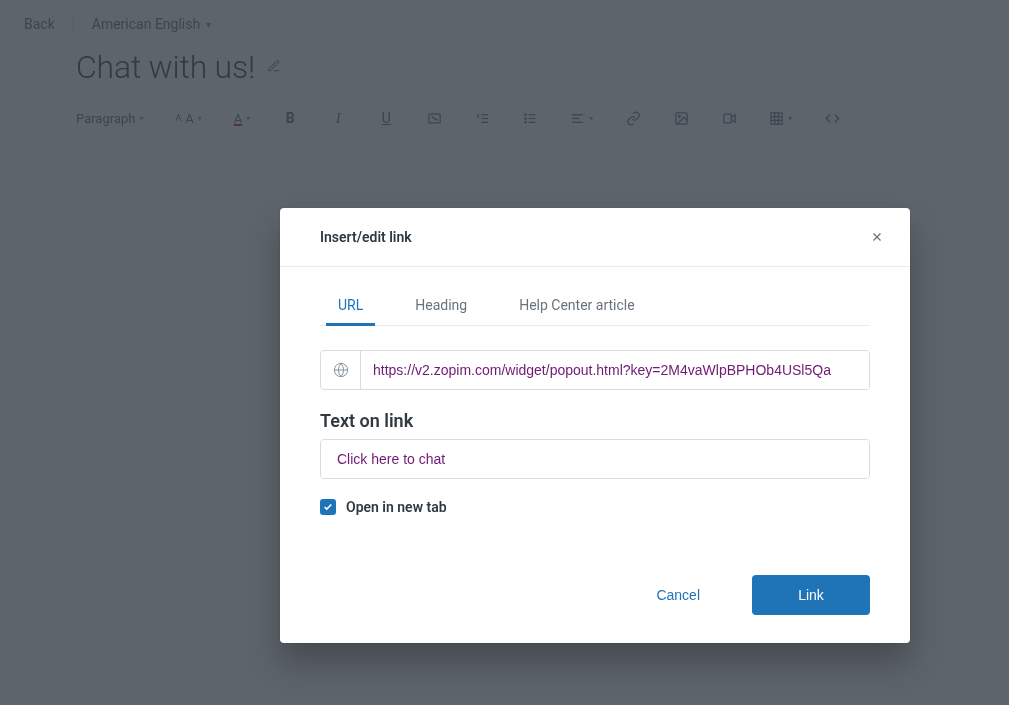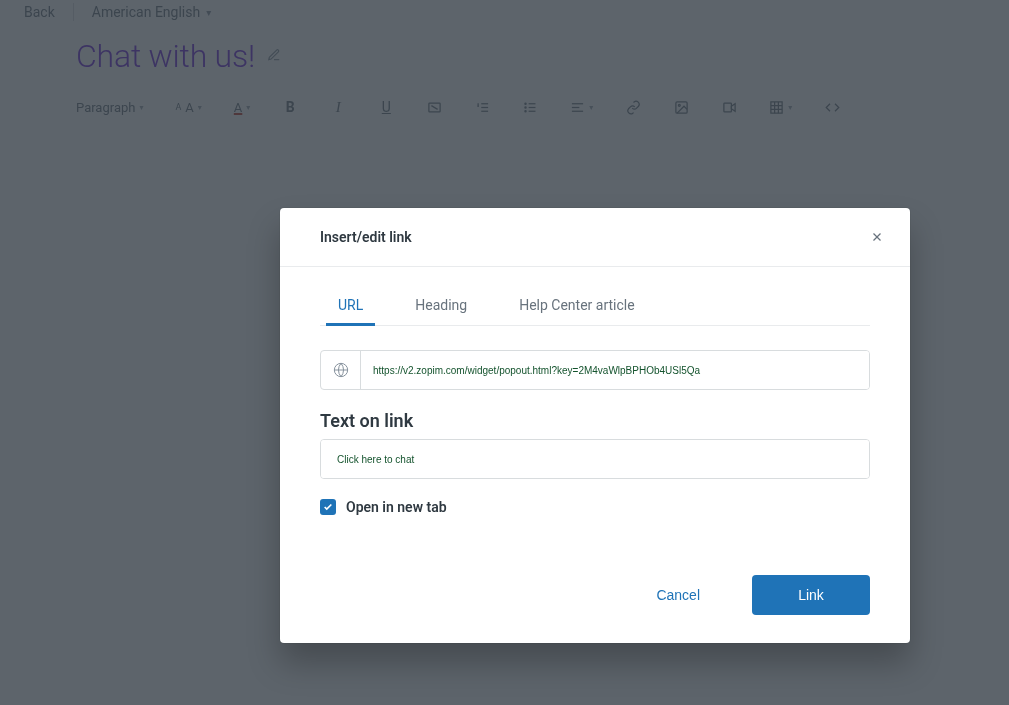--- a/index.html
+++ b/index.html
@@ -6,35 +6,35 @@
   html, body { width: 1009px; height: 705px; font-family: -apple-system, BlinkMacSystemFont, "Segoe UI", Roboto, Helvetica, Arial, sans-serif; }
   body { background: #fff; position: relative; overflow: hidden; }
 
   
   .page {
     position: absolute; inset: 0;
     background: #fff;
     padding: 0 0 0 0;
   }
   .topnav {
-    display: flex; align-items: center;
-    padding: 3px 24px 12px 24px;
+    display: flex; align-items: flex-end;
+    padding: 14px 24px 12px 24px;
     gap: 18px;
     color: #68737d;
     font-size: 14px;
   }
   .topnav .sep { width: 1px; height: 18px; background: #d8dcde; }
   .topnav .lang { display: flex; align-items: center; gap: 6px; cursor: pointer; }
   .topnav .caret { font-size: 10px; color: #87929d; }
   .title-row {
     display: flex; align-items: center; gap: 12px;
     padding: 4px 0 18px 76px;
   }
   .title-row h1 {
-    font-size: 32px; font-weight: 300; color: #6d28d9; letter-spacing: -0.2px;
+    font-size: 32px; font-weight: 300; color: #404040; letter-spacing: -0.2px;
   }
   .title-row .pencil { color: #87929d; font-size: 14px; }
 
   .toolbar {
     display: flex; align-items: center; gap: 32px;
     padding: 6px 0 6px 76px;
     color: #68737d;
     font-size: 13px;
   }
   .toolbar .sel { display: flex; align-items: center; gap: 4px; }
@@ -108,22 +108,22 @@
   }
   .input-wrap .prefix {
     width: 40px; height: 100%;
     display: flex; align-items: center; justify-content: center;
     border-right: 1px solid #d8dcde;
     color: #87929d;
   }
   .input-wrap input {
     flex: 1; border: none; outline: none;
     padding: 0 12px;
-    font-size: 10px;
-    color: #14532d;
+    font-size: 14px;
+    color: #701a75;
     height: 100%;
     min-width: 0;
   }
 
   .check-row { display: flex; align-items: center; gap: 10px; margin-top: 4px; }
   .check {
     width: 16px; height: 16px; border-radius: 3px;
     background: #1f73b7; display: flex; align-items: center; justify-content: center;
     cursor: pointer;
   }

